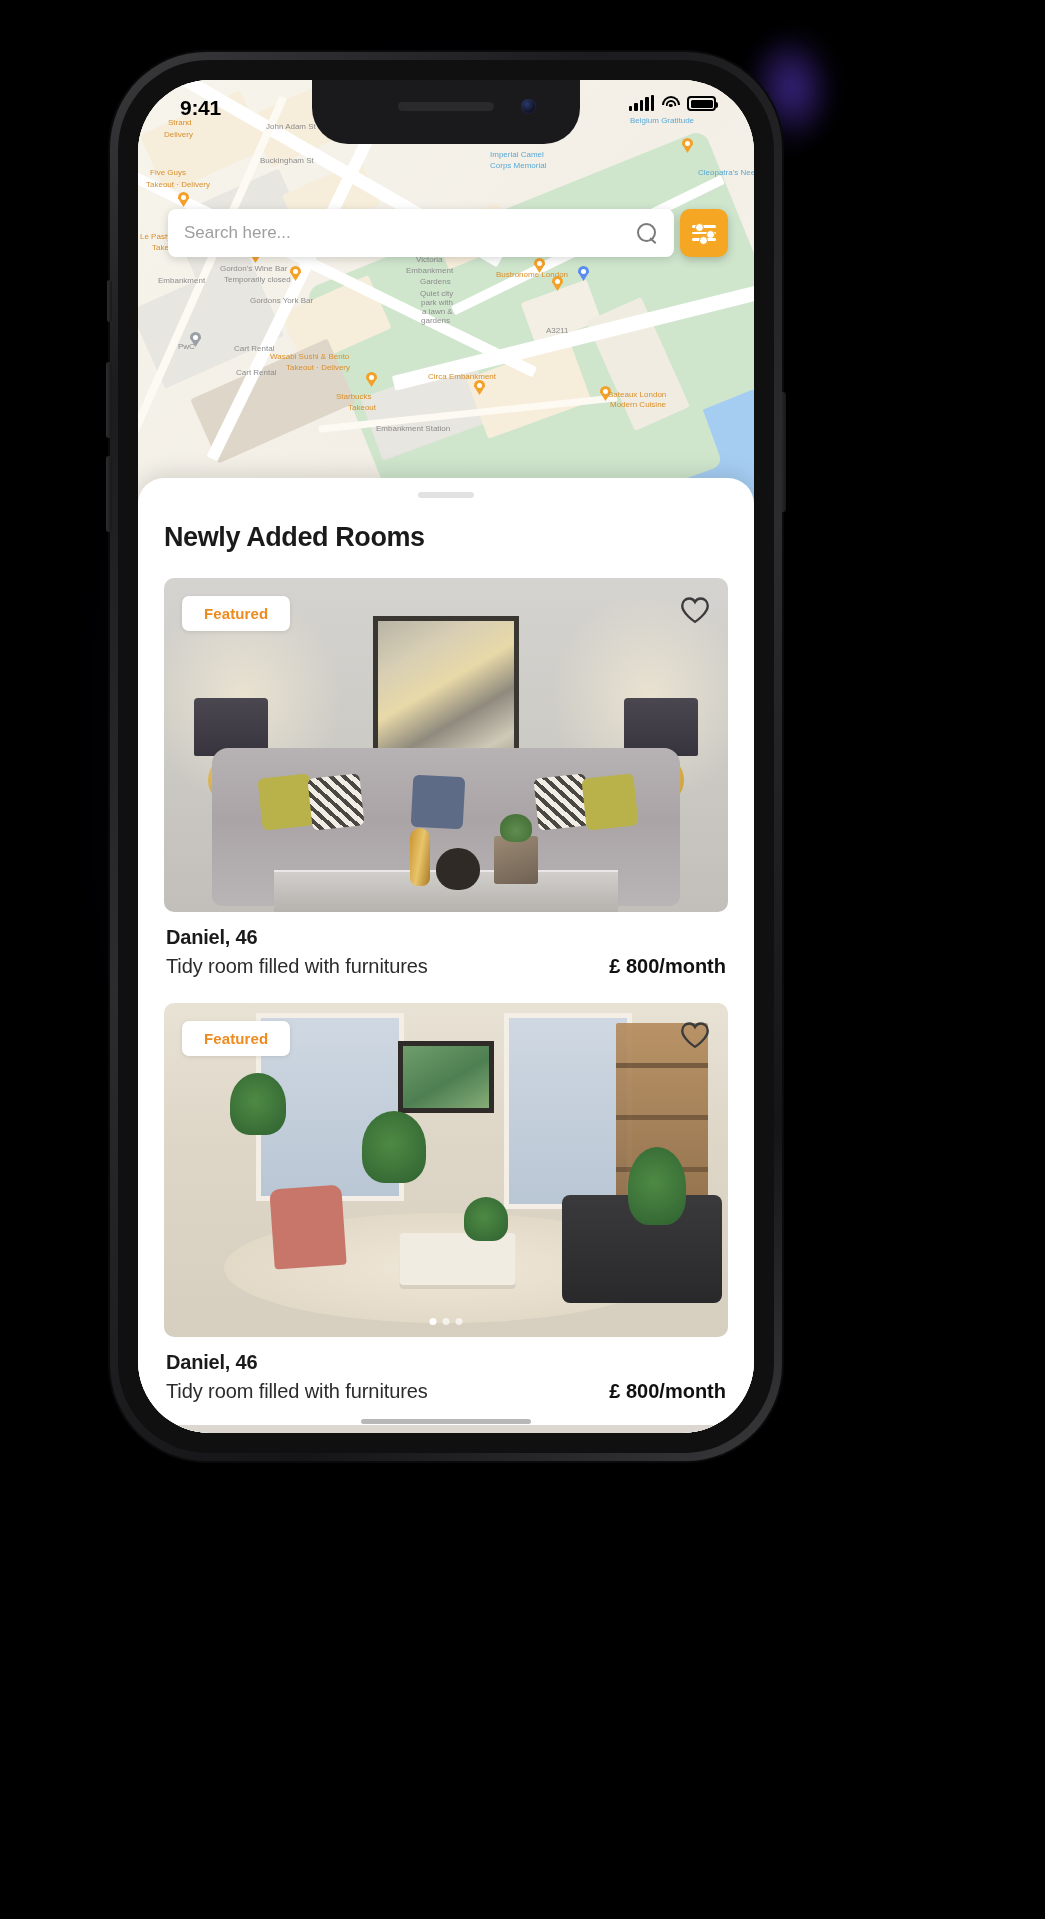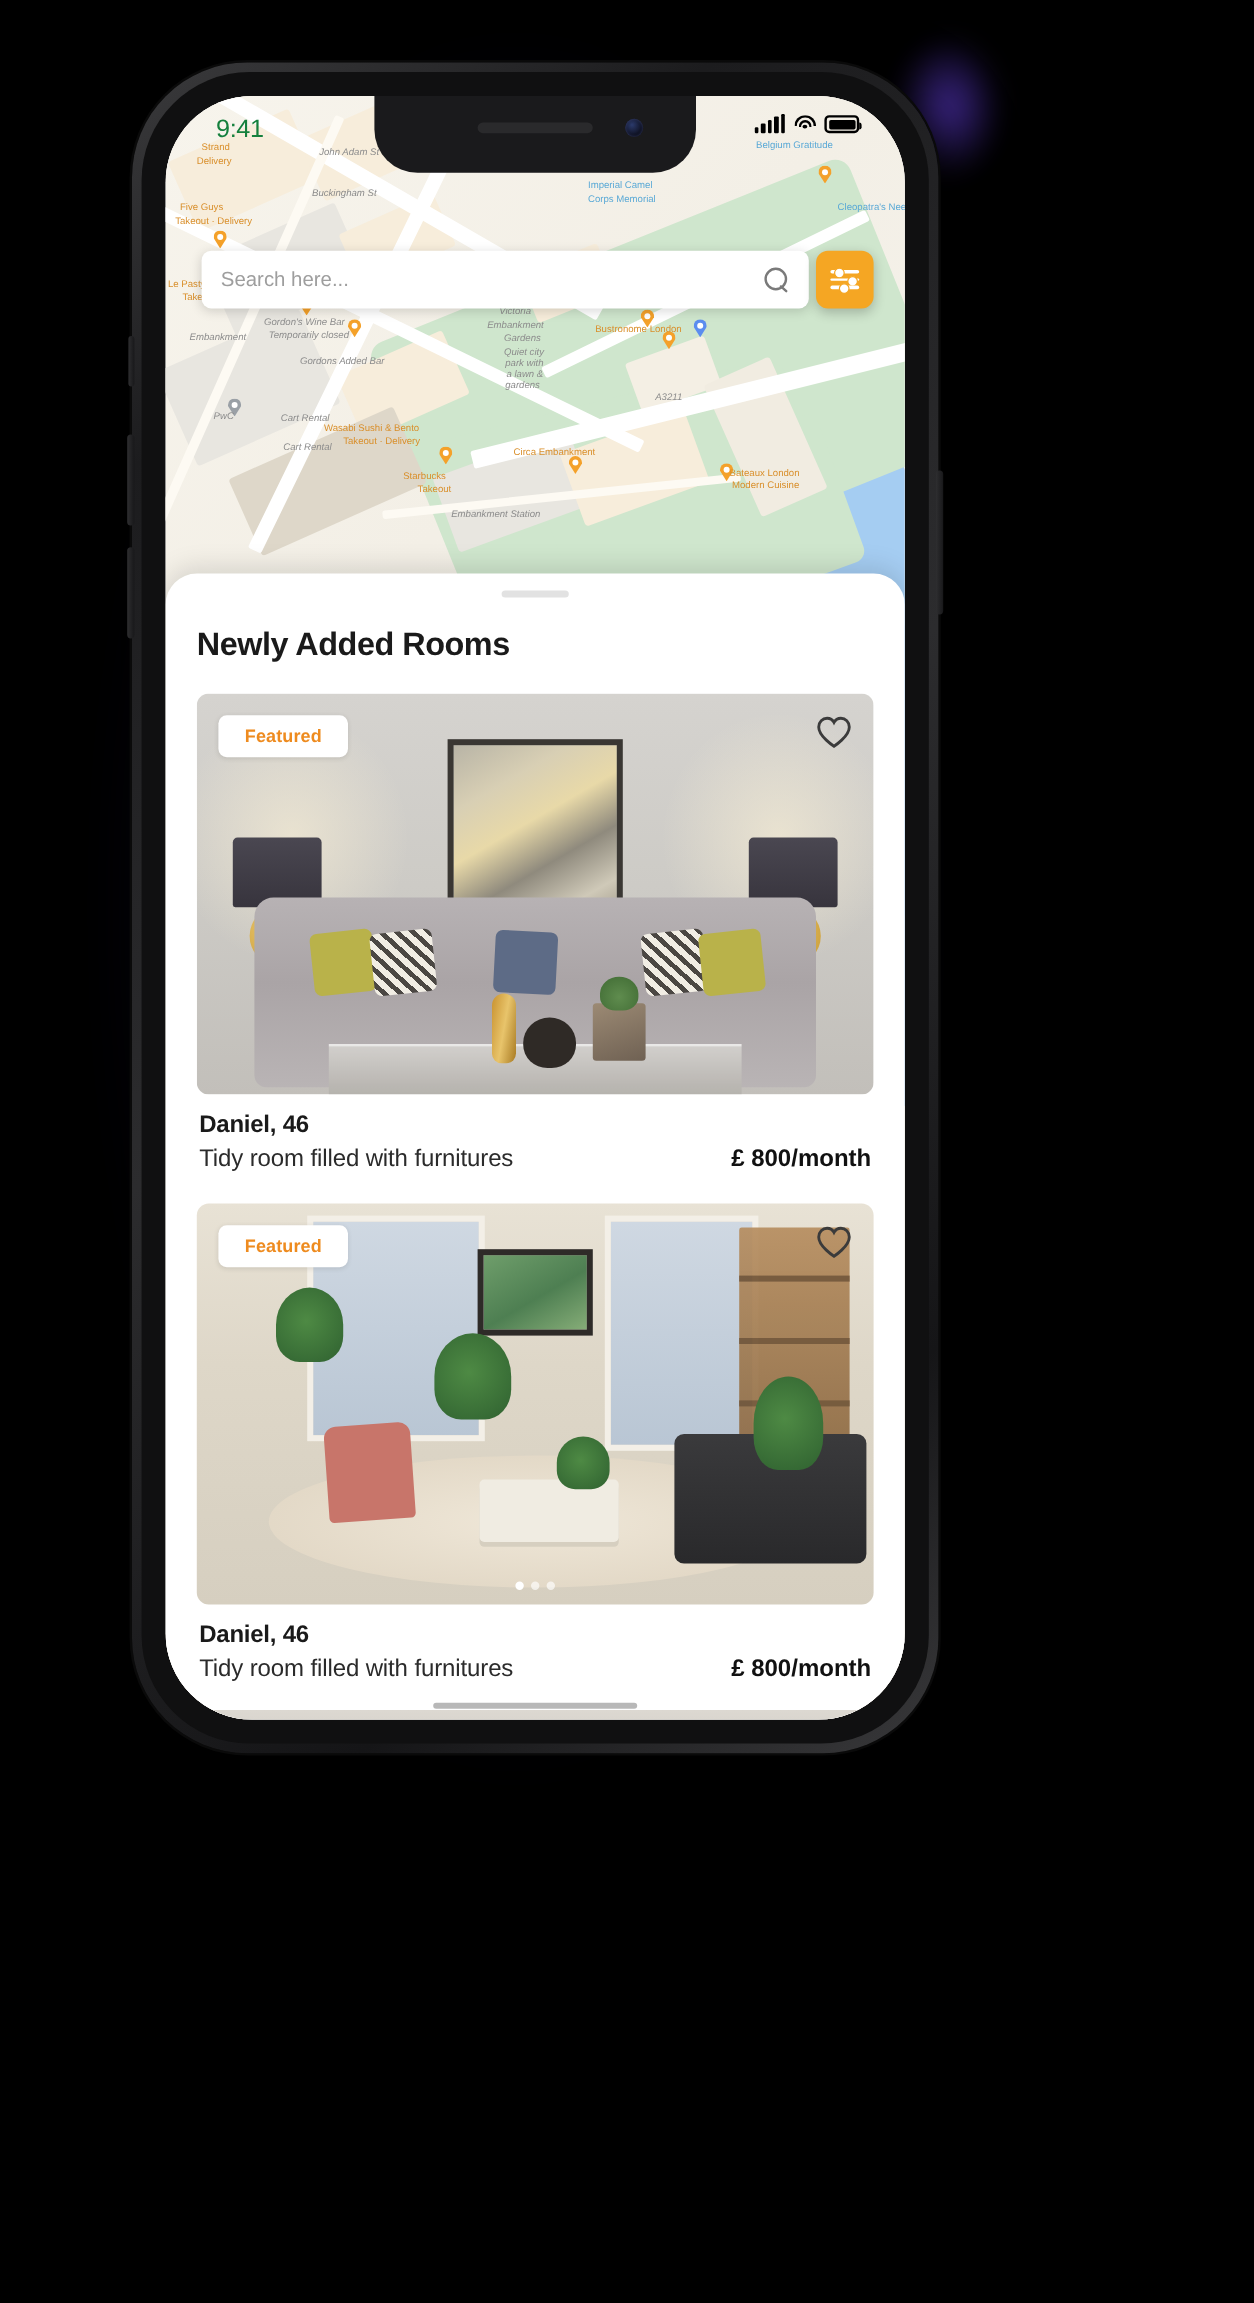--- a/index.html
+++ b/index.html
@@ -102,21 +102,21 @@
   .road.minor { background: #fdfaf3; }
   .mlabel {
     position: absolute;
     font-size: 8px; color: #6b6b6b;
     font-family: "Liberation Sans", sans-serif;
     white-space: nowrap;
     line-height: 1.15;
   }
   .mlabel.blue  { color: #5aa9d6; }
   .mlabel.orange{ color: #d98f2b; }
-  .mlabel.grey  { color: #8c8c8c; font-style: italic; }
+  .mlabel.grey  { color: #8c8c8c; }
   .mpin {
     position: absolute;
     width: 11px; height: 15px;
     background: #f4a12a;
     border-radius: 50% 50% 50% 50% / 42% 42% 62% 62%;
     clip-path: polygon(50% 100%, 0% 42%, 0% 0%, 100% 0%, 100% 42%);
     border-radius: 6px 6px 3px 3px;
   }
   .mpin::after {
     content: ""; position: absolute; left: 3px; top: 3px;
@@ -126,21 +126,21 @@
   .mpin.blue { background: #5b8def; }
 
   
   .statusbar {
     position: absolute; left: 0; top: 0;
     width: 100%; height: 58px;
     z-index: 30;
   }
   .clock {
     position: absolute; left: 42px; top: 16px;
-    font-size: 21px; font-weight: normal; color: #15803d;
+    font-size: 21px; font-weight: bold; color: #000000;
     letter-spacing: -0.3px;
   }
   .status-right {
     position: absolute; right: 38px; top: 16px;
     display: flex; align-items: center; gap: 7px;
   }
   .signal { display: flex; align-items: flex-end; gap: 2px; height: 15px; }
   .signal i { width: 3.5px; background: #000; border-radius: 1px; display: block; }
   .signal i:nth-child(1){ height: 5px;}
   .signal i:nth-child(2){ height: 8px;}
@@ -497,21 +497,21 @@
             <div class="mlabel grey" style="left: 268px; top: 186px;">Embankment</div>
             <div class="mlabel grey" style="left: 282px; top: 197px;">Gardens</div>
             <div class="mlabel grey" style="left: 282px; top: 209px;">Quiet city</div>
             <div class="mlabel grey" style="left: 283px; top: 218px;">park with</div>
             <div class="mlabel grey" style="left: 284px; top: 227px;">a lawn &amp;</div>
             <div class="mlabel grey" style="left: 283px; top: 236px;">gardens</div>
             <div class="mlabel orange" style="left: 2px; top: 152px;">Le Pasty Shop</div>
             <div class="mlabel orange" style="left: 14px; top: 163px;">Takeout</div>
             <div class="mlabel grey" style="left: 82px; top: 184px;">Gordon's Wine Bar</div>
             <div class="mlabel grey" style="left: 86px; top: 195px;">Temporarily closed</div>
-            <div class="mlabel grey" style="left: 112px; top: 216px;">Gordons Added Bar</div>
+            <div class="mlabel grey" style="left: 112px; top: 216px;">Gordons York Bar</div>
             <div class="mlabel orange" style="left: 358px; top: 190px;">Bustronome London</div>
             <div class="mlabel grey" style="left: 452px; top: 155px;">Victoria Embankment</div>
             <div class="mlabel grey" style="left: 408px; top: 246px;">A3211</div>
             <div class="mlabel grey" style="left: 20px; top: 196px;">Embankment</div>
             <div class="mlabel grey" style="left: 40px; top: 262px;">PwC</div>
             <div class="mlabel orange" style="left: 132px; top: 272px;">Wasabi Sushi &amp; Bento</div>
             <div class="mlabel orange" style="left: 148px; top: 283px;">Takeout · Delivery</div>
             <div class="mlabel grey" style="left: 96px; top: 264px;">Cart Rental</div>
             <div class="mlabel orange" style="left: 290px; top: 292px;">Circa Embankment</div>
             <div class="mlabel orange" style="left: 198px; top: 312px;">Starbucks</div>

